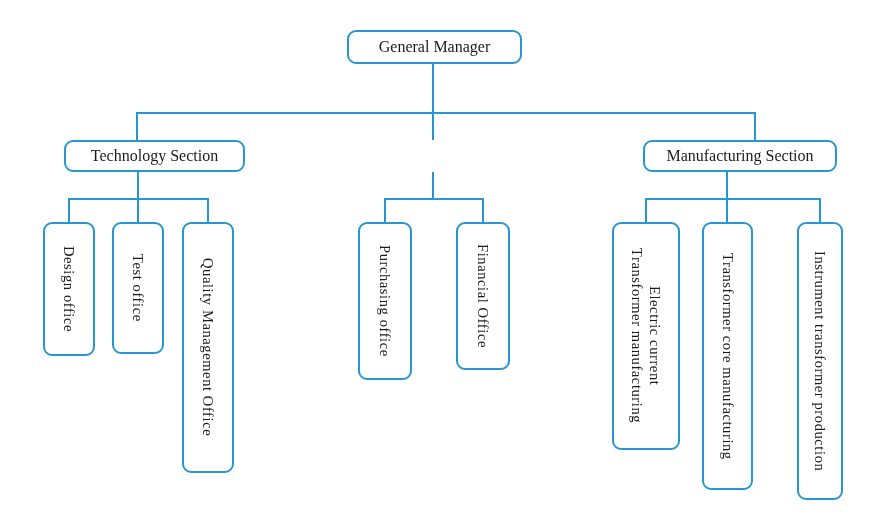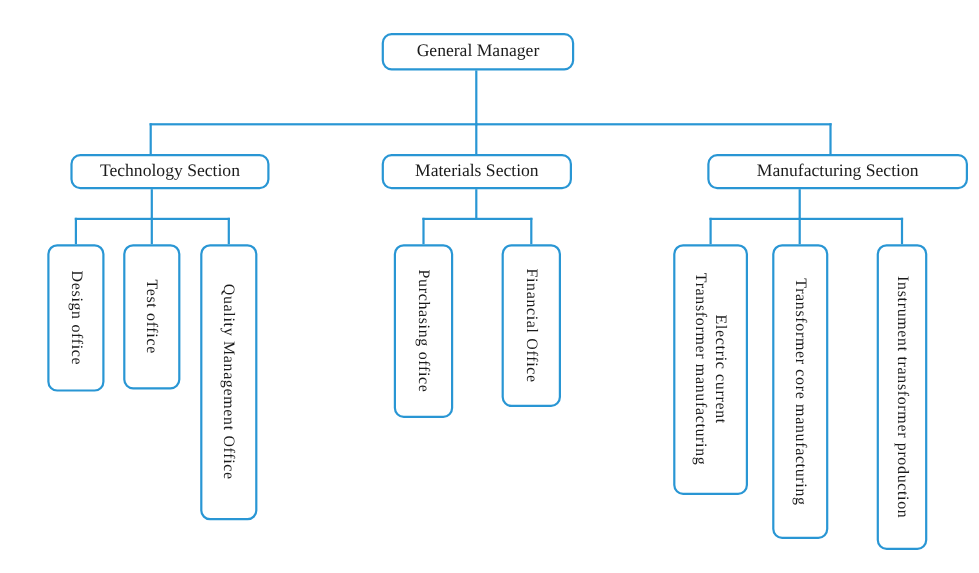--- a/index.html
+++ b/index.html
@@ -67,22 +67,21 @@
 
   <div class="line" style="left:726px; top:172px; width:2px;   height:28px;"></div>
   <div class="line" style="left:645px; top:198px; width:176px; height:2px;"></div>
   <div class="line" style="left:645px; top:198px; width:2px;   height:24px;"></div>
   <div class="line" style="left:726px; top:198px; width:2px;   height:24px;"></div>
   <div class="line" style="left:819px; top:198px; width:2px;   height:24px;"></div>
 
   <div class="box h" style="left:347px; top:30px; width:175px; height:34px;">General Manager</div>
 
   <div class="box h" style="left:64px; top:140px; width:181px; height:32px;">Technology Section</div>
-  <div class="box h" style="left:347px; top:140px; width:173px; height:32px;">Materials Section</div>
-  <div class="box h" style="left:643px; top:140px; width:237px; height:32px;">Manufacturing Section</div>
+  <div class="box h" style="left:643px; top:140px; width:194px; height:32px;">Manufacturing Section</div>
 
   <div class="box v" style="left:43px; top:222px; width:52px; height:134px;">Design office</div>
   <div class="box v" style="left:112px; top:222px; width:52px; height:132px;">Test office</div>
   <div class="box v" style="left:182px; top:222px; width:52px; height:251px;">Quality Management Office</div>
 
   <div class="box v" style="left:358px; top:222px; width:54px; height:158px;">Purchasing office</div>
   <div class="box v" style="left:456px; top:222px; width:54px; height:148px;">Financial Office</div>
 
   <div class="box v" style="left:612px; top:222px; width:68px; height:228px;">Electric current
 Transformer manufacturing</div>

